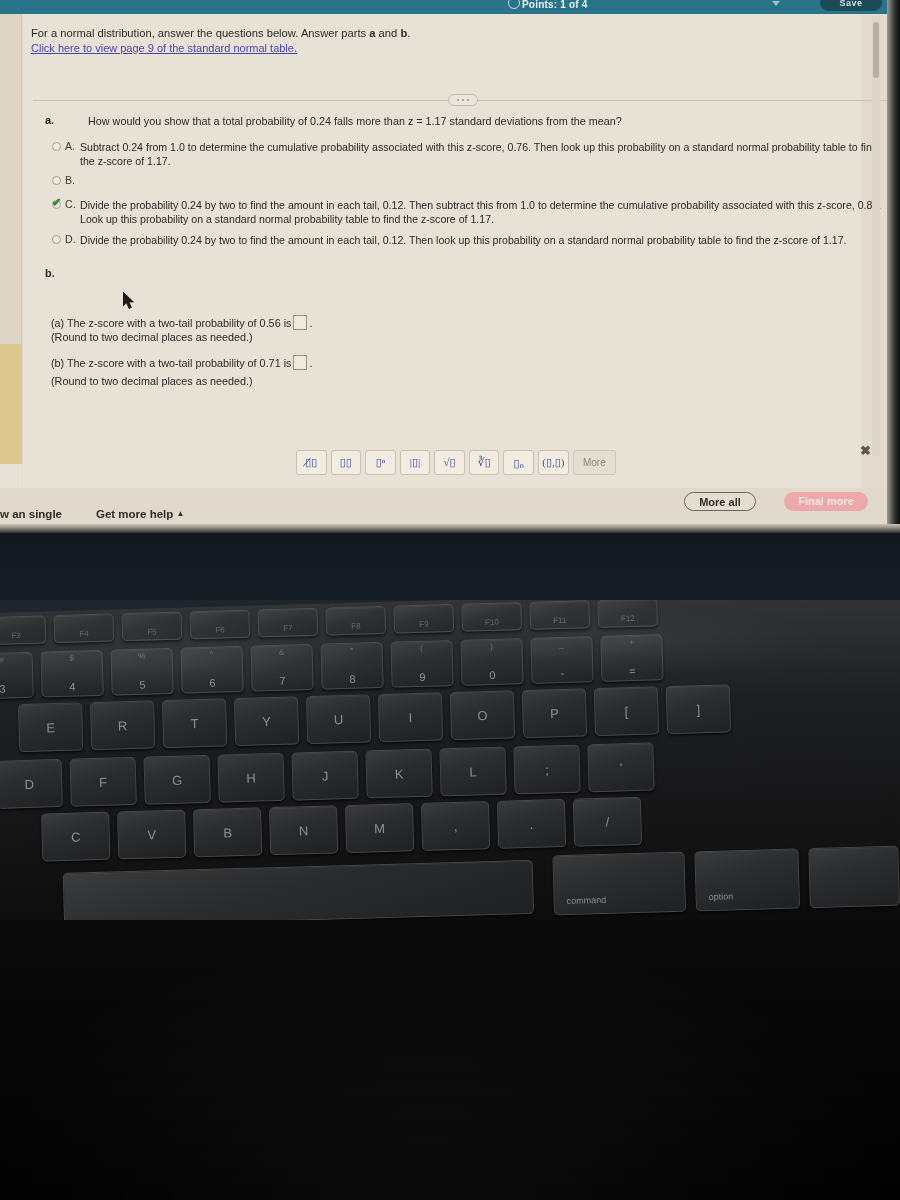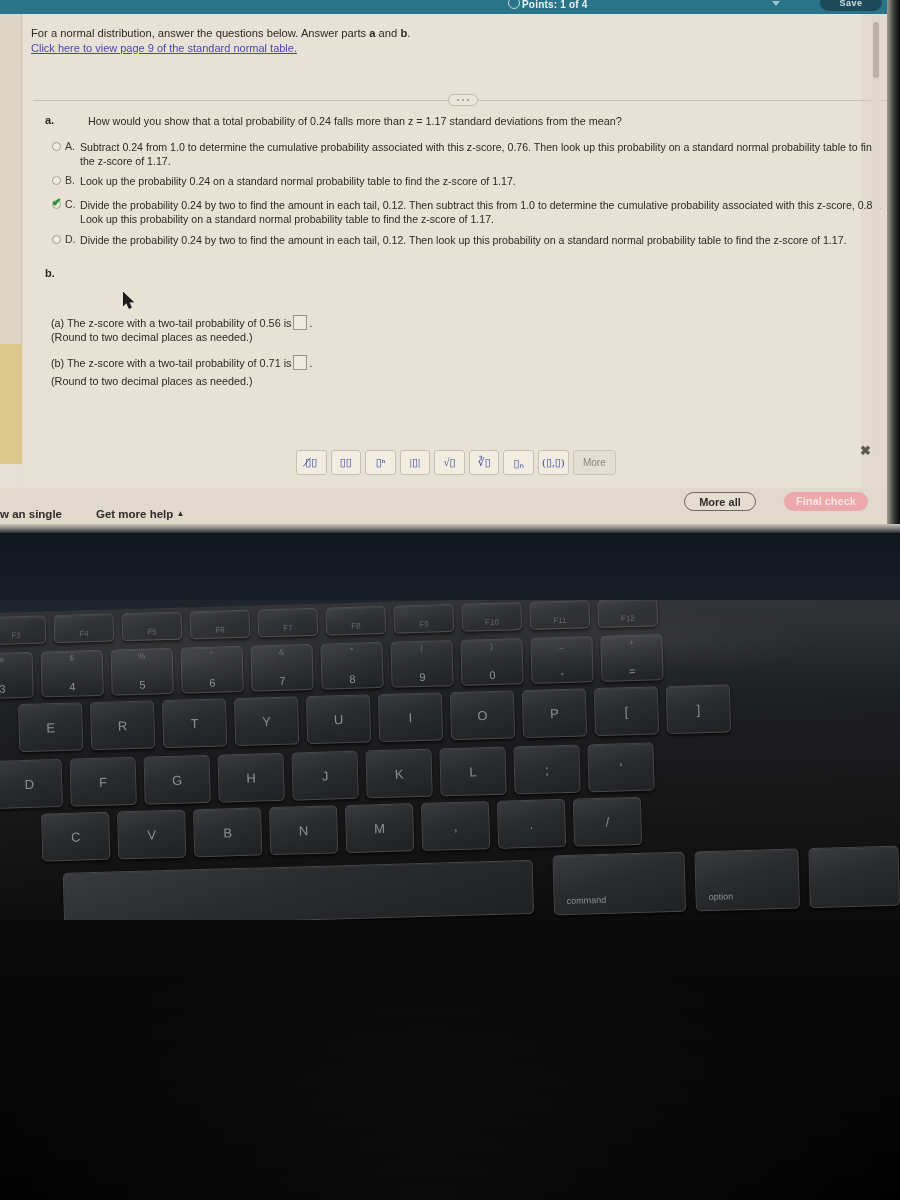--- a/index.html
+++ b/index.html
@@ -323,21 +323,20 @@
 
           <div class="opt" style="height:34px;">
             <div class="radio"></div>
             <div class="optletter">A.</div>
             <div class="opttext">Subtract 0.24 from 1.0 to determine the cumulative probability associated with this z-score, 0.76. Then look up this probability on a standard normal probability table to find the z-score of 1.17.</div>
           </div>
 
           <div class="opt" style="height:24px;">
             <div class="radio"></div>
             <div class="optletter">B.</div>
-            <div class="opttext">Look up the probability 0.24 on a standard normal probability table to find the z-score of 1.17.</div>
           </div>
 
           <div class="opt" style="height:35px;">
             <div class="radio checked"></div>
             <div class="optletter">C.</div>
             <div class="opttext">Divide the probability 0.24 by two to find the amount in each tail, 0.12. Then subtract this from 1.0 to determine the cumulative probability associated with this z-score, 0.88. Look up this probability on a standard normal probability table to find the z-score of 1.17.</div>
           </div>
 
           <div class="opt" style="height:24px;">
             <div class="radio"></div>
@@ -382,21 +381,21 @@
     </div>
     <div class="closex">✖</div>
 
     <div class="footer"></div>
     <div class="f-example">w an single</div>
     <div class="f-help">
       <span>Get more help</span>
       <span class="car">▲</span>
     </div>
     <div class="btn-clear">More all</div>
-    <div class="btn-final">Final check</div>
+    <div class="btn-final">Final more</div>
 
     <div class="cursor">
       <svg width="13" height="18" viewBox="0 0 13 18">
         <polygon points="0,0 0,14 3.5,10.8 6,16.5 8.4,15.4 6,10 10.5,10" fill="#1c1c1c" stroke="#0d0d0d" stroke-width="0.7"></polygon>
       </svg>
     </div>
 
   </div>
   <div class="screen-right-edge"></div>
   <div class="screen-bezel"></div>

